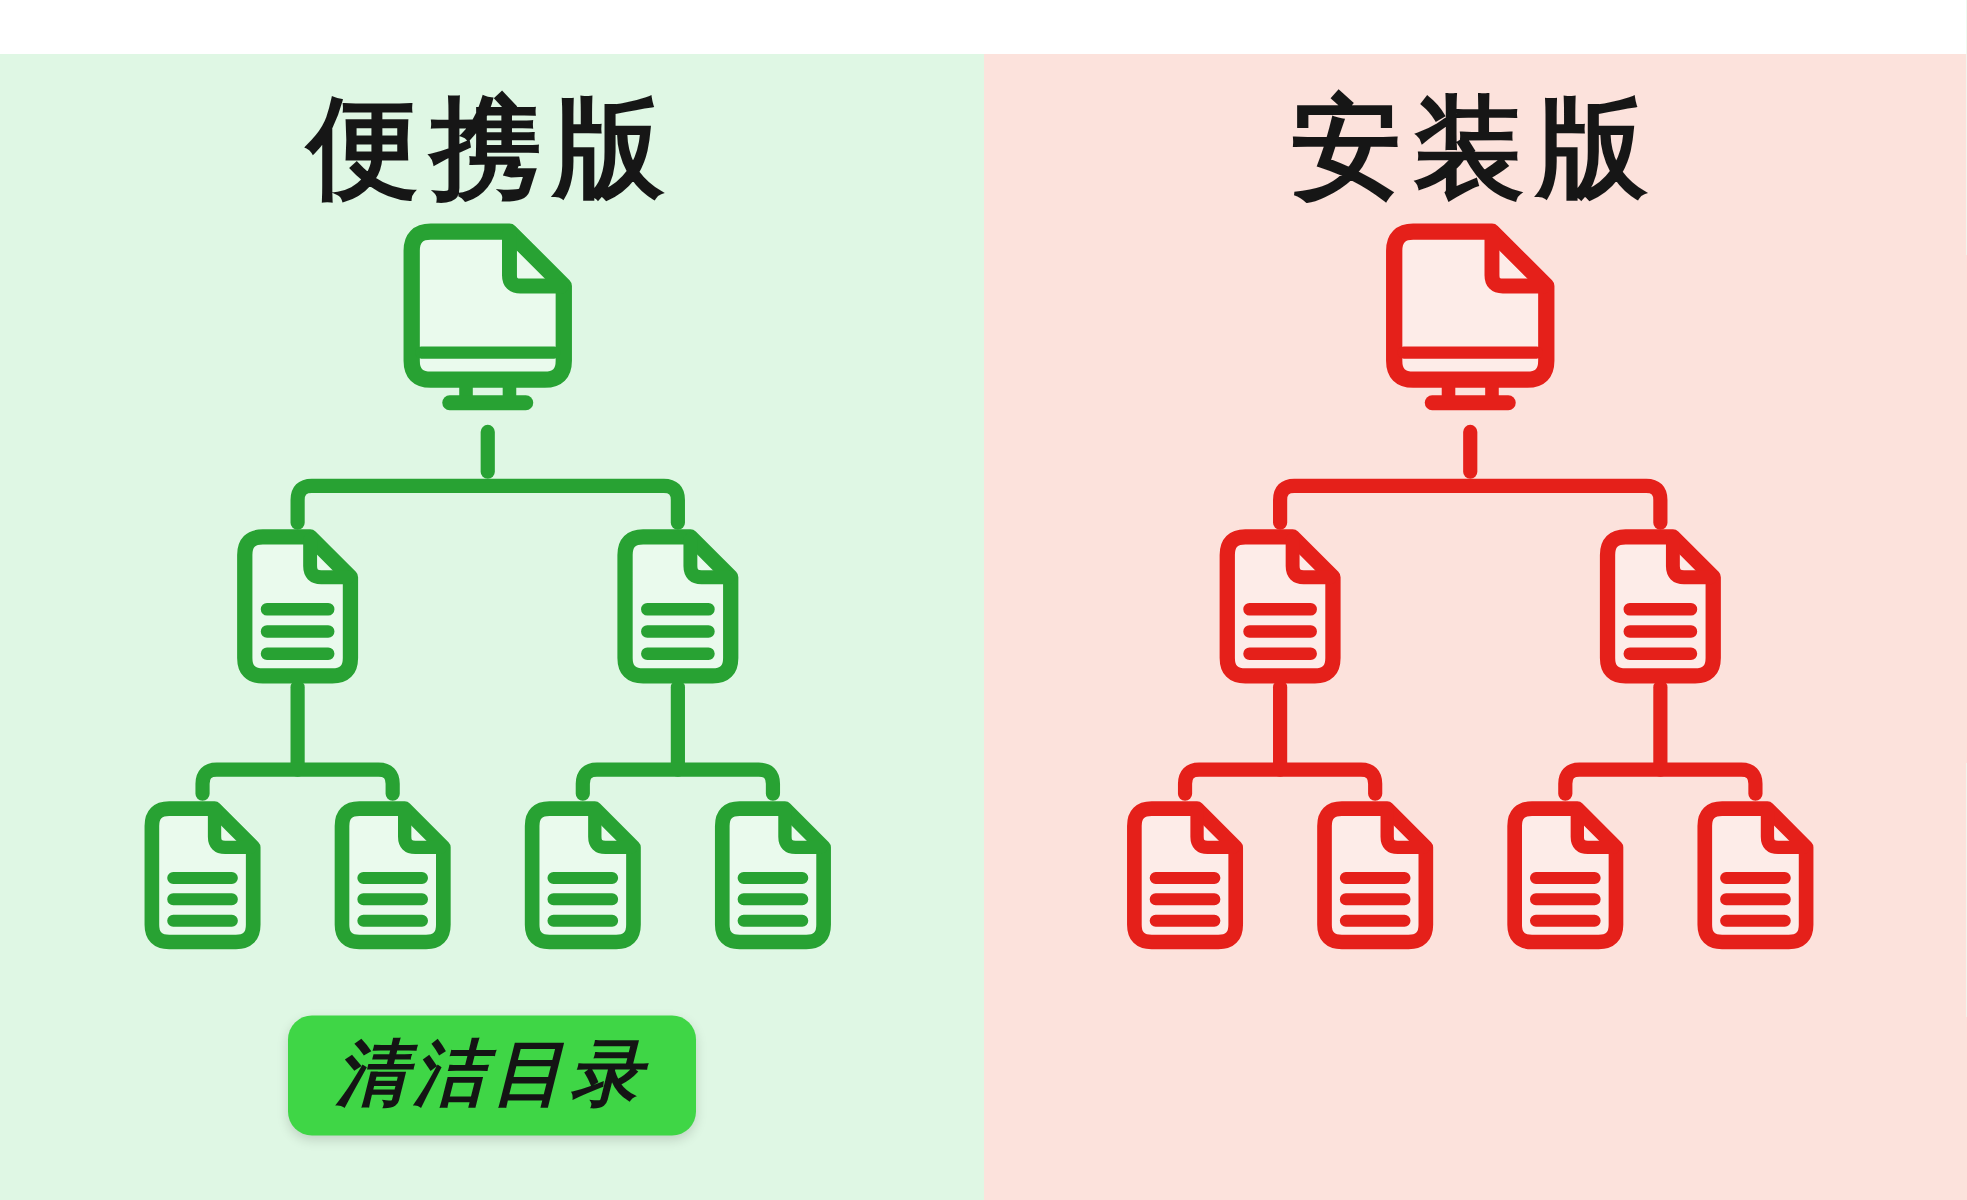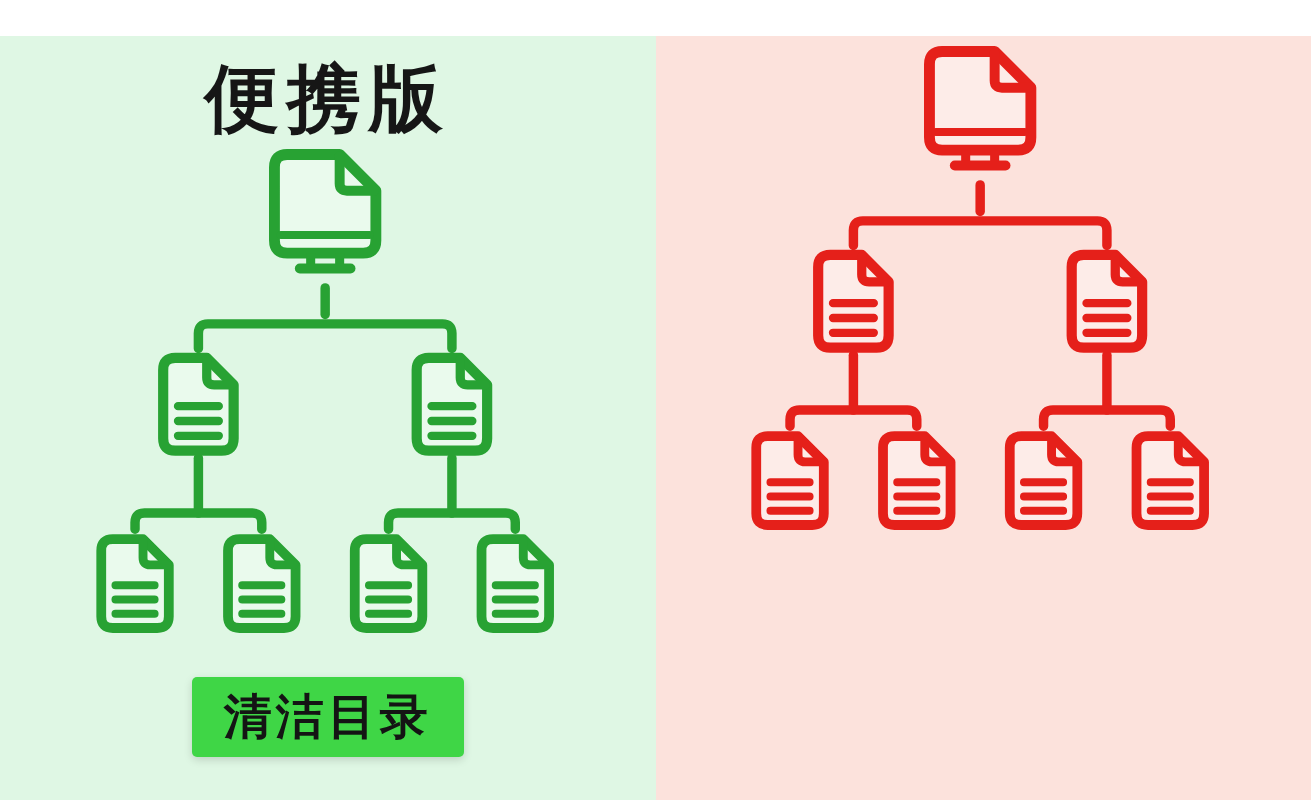--- a/index.html
+++ b/index.html
@@ -26,29 +26,30 @@
     text-align:center;
   }
   .tree{
     display:block;
     margin-top:8px;
     color:var(--icon);
   }
   .badge{
     margin-top:40px;
     padding:11px 32px;
-    border-radius:5px;
+    border-radius:16px;
     background:var(--badge-bg);
     color:var(--badge-text);
     font-size:48px;
     font-weight:bold;
     letter-spacing:4px;
     line-height:1.2;
     box-shadow:0 3px 8px rgba(0,0,0,0.15);
     white-space:nowrap;
+    font-style:italic;
   }
 </style>
 </head>
 <body>
 
 <svg width="0" height="0" style="position:absolute" aria-hidden="true">
   <defs>
 
     <symbol id="sym-monitor" viewBox="0 0 140 150">
       <path d="M86 8 H28 Q14 8 14 22 V103 Q14 117 28 117 H112 Q126 117 126 103 V48 Z" fill="rgba(255,255,255,0.35)" stroke="currentColor" stroke-width="12" stroke-linejoin="round"></path>
@@ -88,18 +89,19 @@
 
   <div class="panel" style="--background: #dff7e4; --icon: #28a233; --title-text: #161616; --badge-bg: #3fd646; --badge-text: #141414;">
     <h1 class="panel-title">便携版</h1>
     <svg class="tree" width="560" height="490" viewBox="0 0 560 518">
       <use href="#sym-tree"></use>
     </svg>
     <div class="badge">清洁目录</div>
   </div>
 
   <div class="panel" style="--background: #fce2dc; --icon: #e5201a; --title-text: #161616; --badge-bg: #e7211a; --badge-text: #ffffff;">
+    <h1 class="panel-title">安装版</h1>
     <svg class="tree" width="560" height="490" viewBox="0 0 560 518">
       <use href="#sym-tree"></use>
     </svg>
   </div>
 
 </div>
 
 </body></html>

